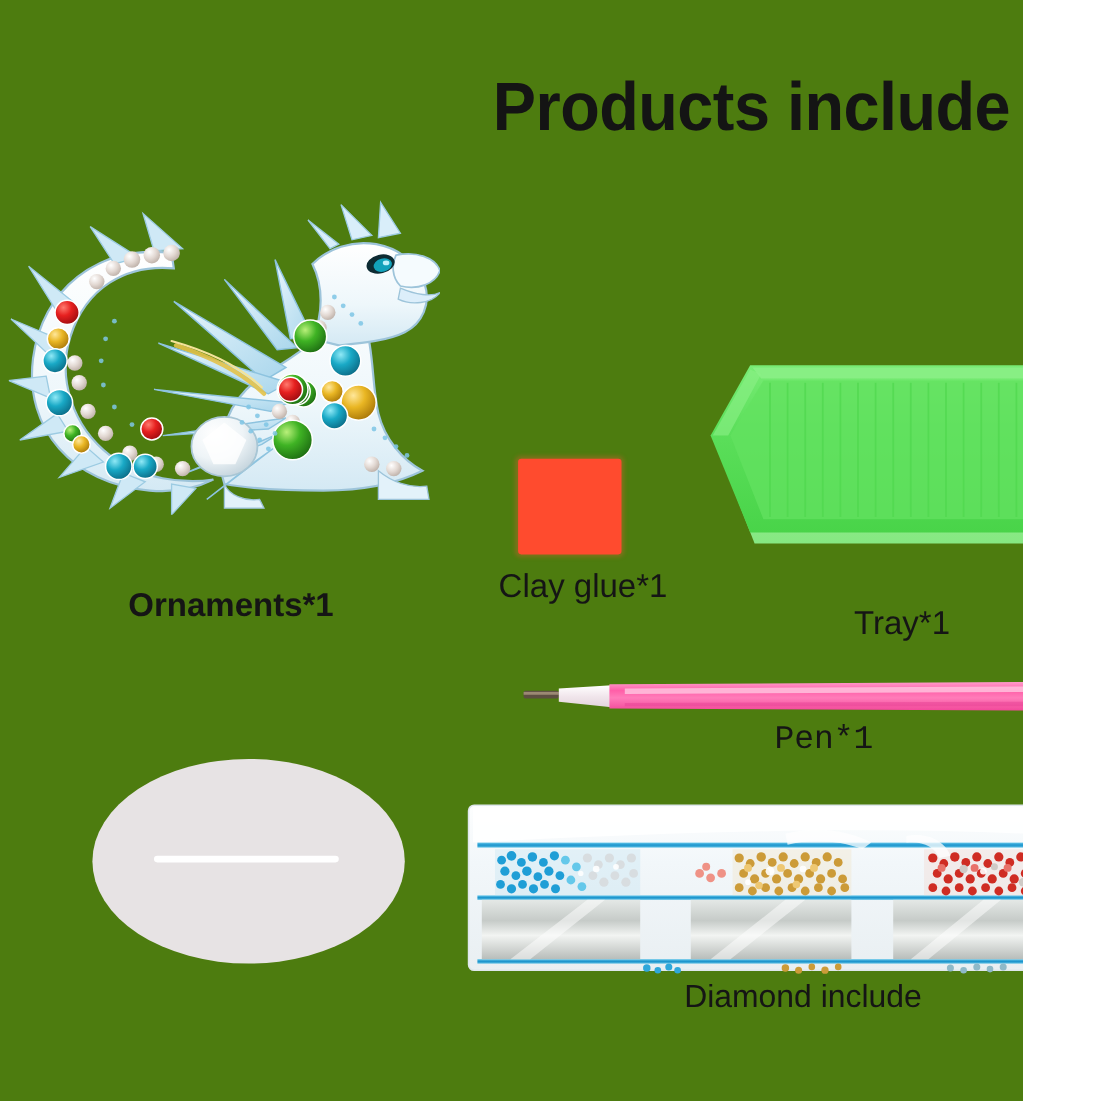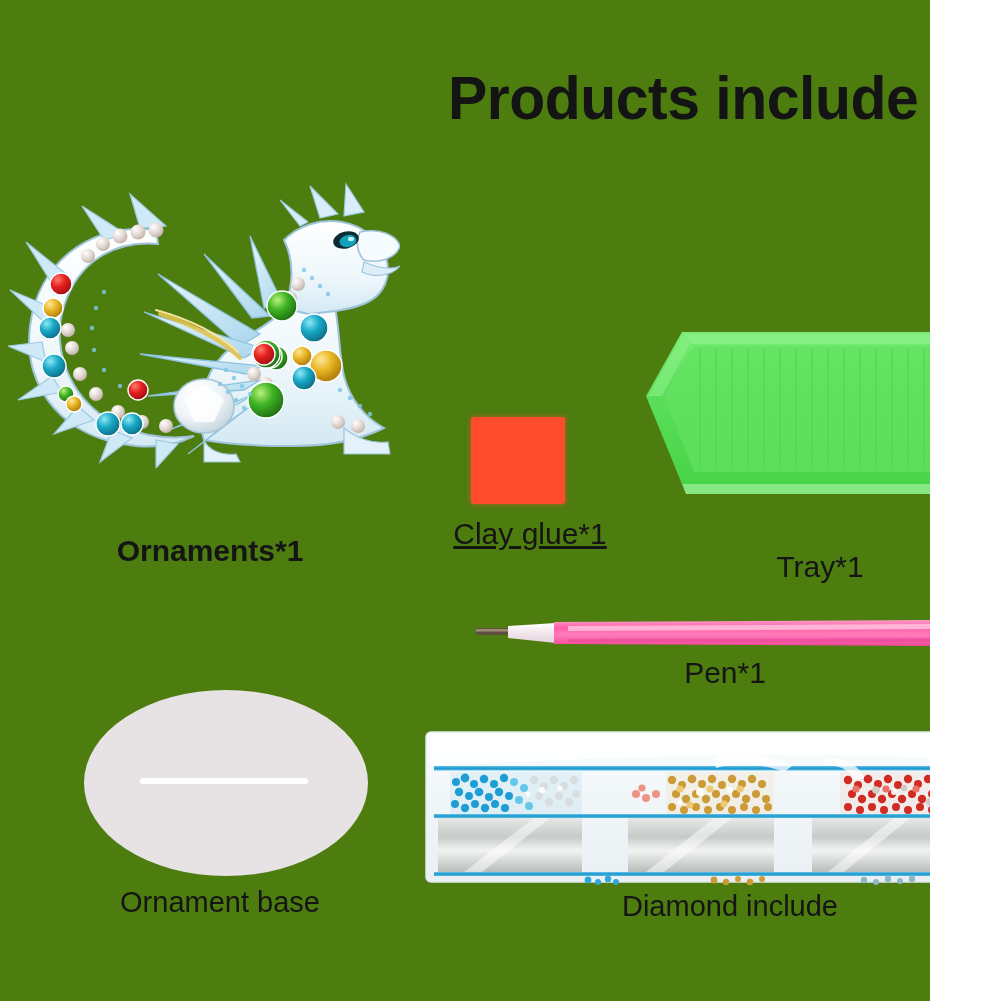--- a/index.html
+++ b/index.html
@@ -38,23 +38,23 @@
   .caption {
     position: absolute;
     font-family: "Liberation Sans", sans-serif;
     font-size: 30px;
     color: #151515;
     white-space: nowrap;
     text-align: center;
   }
 
   #cap-ornaments { left: 0px;   top: 534px; width: 420px; font-weight: bold; }
-  #cap-clay      { left: 320px; top: 517px; width: 420px; text-decoration: underline; }
+  #cap-clay      { left: 320px; top: 517px; width: 420px; }
   #cap-tray      { left: 640px; top: 518px; width: 360px; margin-top: 32px; }
-  #cap-pen       { left: 560px; top: 656px; width: 330px; }
+  #cap-pen       { left: 584px; top: 656px; width: 330px; font-family: Liberation Mono, monospace; }
   #cap-base      { left: 60px;  top: 886px; width: 320px; }
   #cap-bag       { left: 470px; top: 890px; width: 520px; }
   #cap-base, #cap-bag { font-size: 29px; }
 
   
   #ornament {
     position: absolute;
     left: 8px;
     top: 178px;
     width: 392px;
@@ -400,21 +400,20 @@
 
       <path d="M466 9 L474 12 L474 31 L467 34 Z" fill="#f95ba5"></path>
     </svg>
   </div>
   <div class="caption" id="cap-pen">Pen*1</div>
 
   <div id="ornament-base">
     <div class="disc"></div>
     <div class="slot"></div>
   </div>
-  <div class="caption" id="cap-base">Ornament base</div>
 
   <div id="handbag">
     <svg viewBox="0 0 556 168" xmlns="http://www.w3.org/2000/svg">
       <defs>
         <linearGradient id="bagPlastic" x1="0" y1="0" x2="0" y2="1">
           <stop offset="0%" stop-color="#fdfefe"></stop>
           <stop offset="35%" stop-color="#f2f7fa"></stop>
           <stop offset="100%" stop-color="#e9eff2"></stop>
         </linearGradient>
         <linearGradient id="foil" x1="0" y1="0" x2="0" y2="1">

